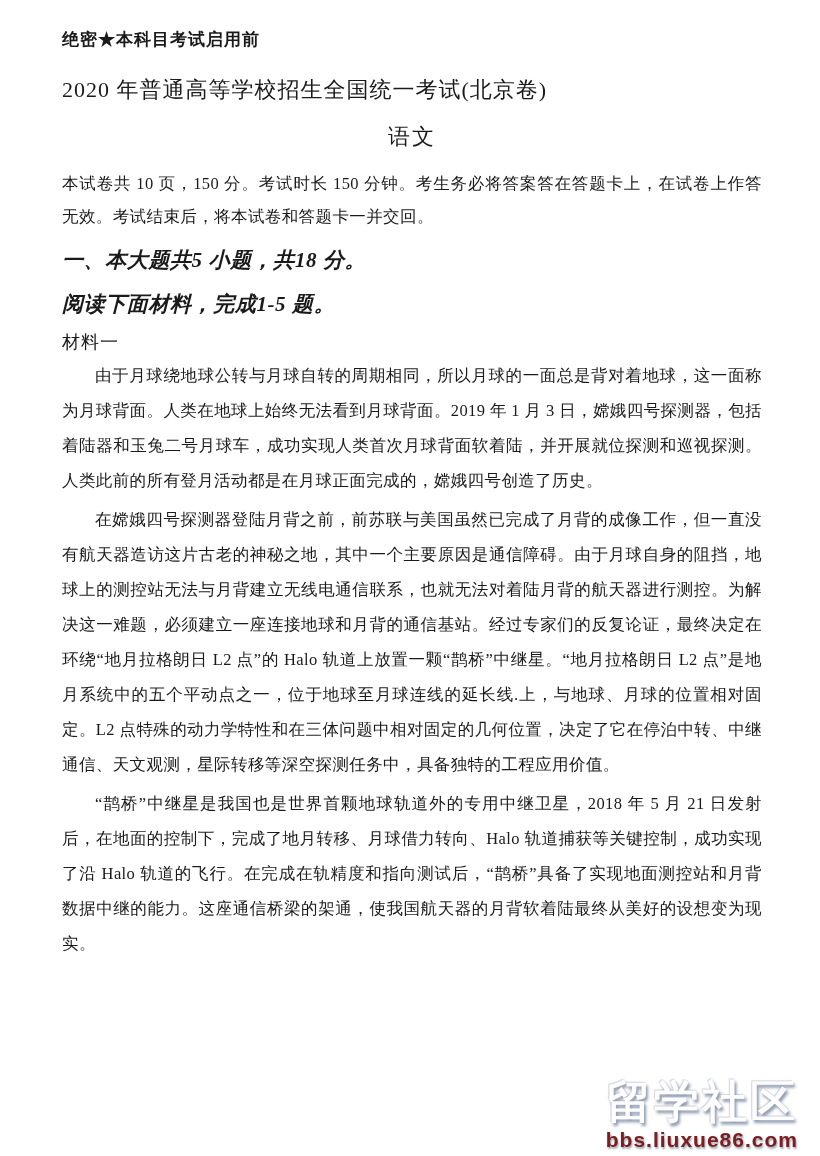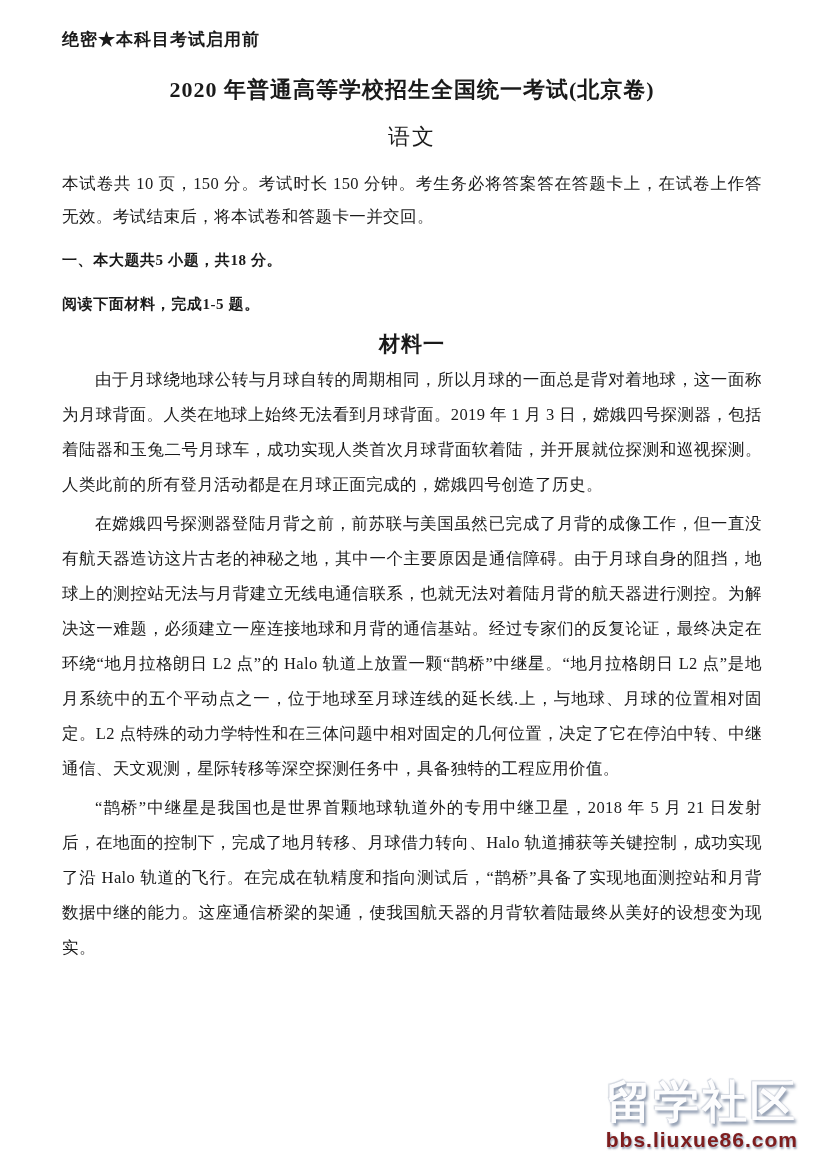--- a/index.html
+++ b/index.html
@@ -18,52 +18,51 @@
     padding: 28px 58px 0 62px;
     overflow: hidden;
   }
   .classification {
     font-size: 17px;
     font-weight: bold;
     letter-spacing: 1px;
   }
   .exam-title {
     margin: 24px 0 0 0;
-    text-align: center;
     font-size: 22px;
-    font-weight: bold;
+    font-weight: normal;
     letter-spacing: 1px;
   }
   .subject-title {
     margin: 17px 0 0 0;
     text-align: center;
     font-size: 22px;
     font-weight: normal;
     letter-spacing: 2px;
   }
   .intro {
     margin: 15px 0 0 0;
     font-size: 16.5px;
     line-height: 33px;
     text-align: justify;
     letter-spacing: 0.4px;
   }
   .heading-line {
     margin: 11px 0 0 0;
-    font-size: 15px;
+    font-size: 21px;
     font-weight: bold;
     line-height: 33px;
     letter-spacing: 0.6px;
+    font-style: italic;
   }
   .material-title {
     margin: 9px 0 0 0;
-    text-align: center;
-    font-size: 21px;
+    text-align: left;
+    font-size: 18px;
     letter-spacing: 1px;
-    font-weight: bold;
   }
   .para {
     margin: 4px 0 0 0;
     font-size: 16.5px;
     line-height: 35px;
     text-align: justify;
     text-indent: 2em;
     letter-spacing: 0.4px;
   }
   .watermark {

